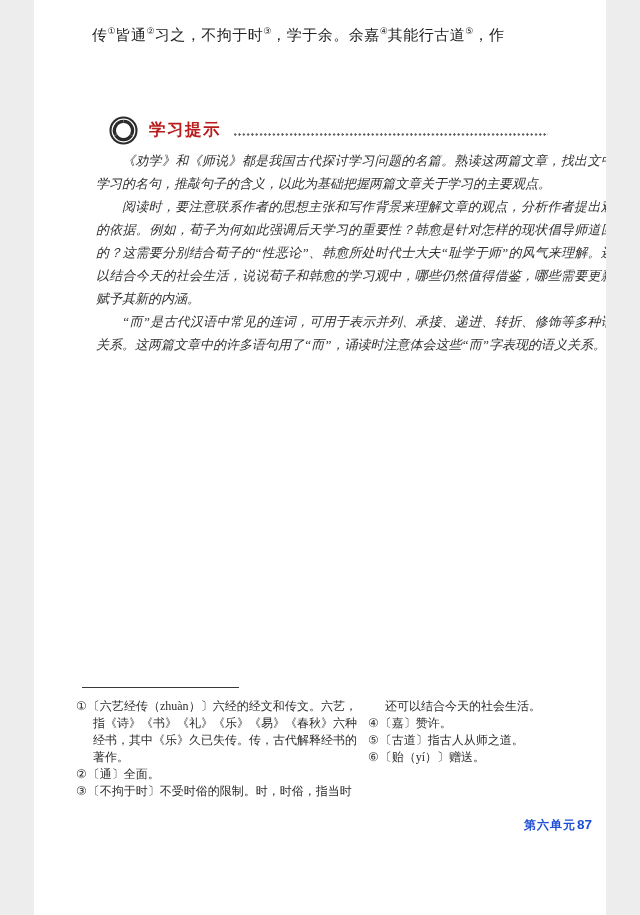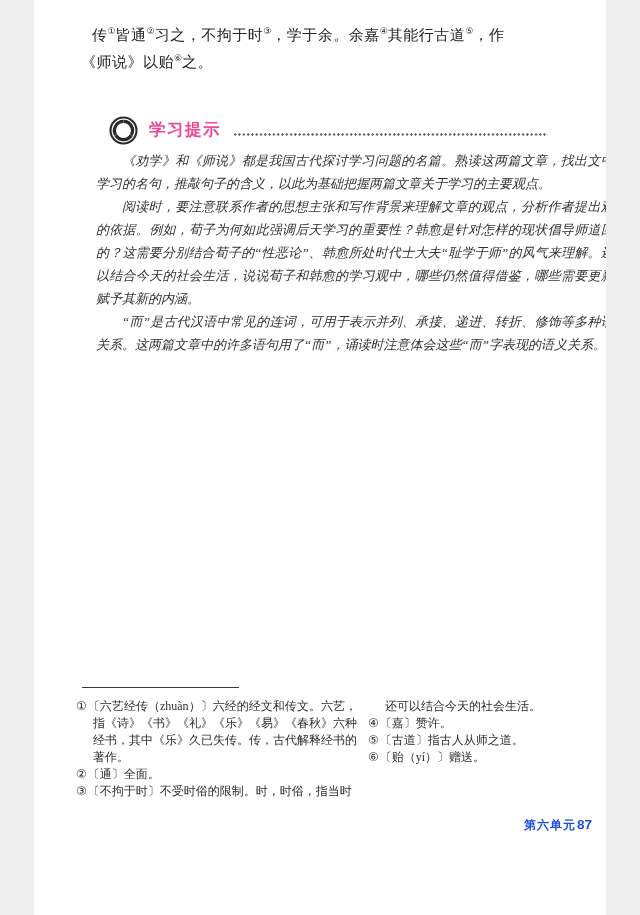--- a/index.html
+++ b/index.html
@@ -8,21 +8,21 @@
 
   
   .classical{position:absolute;left:58px;top:22px;font-size:15px;line-height:27px;color:#242424;letter-spacing:.5px;}
   .classical .rich-line + .rich-line{margin-left:-11px;}
   .classical sup{font-size:9px;line-height:0;vertical-align:6px;letter-spacing:0;}
 
   
   .tips-header{position:absolute;left:74px;top:113px;right:58px;height:34px;display:flex;align-items:center;}
   .tips-icon{width:31px;height:31px;flex:none;display:block;}
   .tips-title{font-family:"Liberation Sans",sans-serif;font-weight:bold;font-size:16.5px;
-              letter-spacing:1.5px;color:#ec4899;margin-left:10px;white-space:nowrap;}
+              letter-spacing:1.5px;color:#b91c1c;margin-left:10px;white-space:nowrap;}
   .dots{flex:1;height:3px;margin-left:13px;margin-top:8px;
         background-image:radial-gradient(circle at 1.2px 1.5px,#636363 1px,rgba(0,0,0,0) 1.35px);
         background-size:4.3px 3px;background-repeat:repeat-x;}
 
   
   .body-text{position:absolute;left:62px;top:149px;width:531px;font-size:13px;line-height:23px;
              text-align:justify;font-style:italic;color:#313131;}
   .body-text p{margin:0;text-indent:2em;}
 
   
@@ -52,21 +52,20 @@
   .speck2{position:absolute;left:609px;top:181px;width:9px;height:7px;
           background:radial-gradient(circle,#d9d9d9 30%,rgba(0,0,0,0) 75%);}
 </style>
 </head>
 <body>
 
 <div class="page">
 
   <div class="classical">
       <div class="rich-line"><span>传</span><sup>①</sup><span>皆通</span><sup>②</sup><span>习之，不拘于时</span><sup>③</sup><span>，学于余。余嘉</span><sup>④</sup><span>其能行古道</span><sup>⑤</sup><span>，作</span></div>
-      <div class="rich-line"><span>《师说》以贻</span><sup>⑥</sup><span>之。</span></div>
     </div>
 
   <div class="tips-header">
     <svg class="tips-icon" viewBox="0 0 32 32">
       <circle cx="16" cy="16" r="13.4" fill="#ffffff" stroke="#2b2b2b" stroke-width="2.2"></circle>
       <g fill="none" stroke="#2b2b2b" stroke-width="3.4">
         <path d="M16 6.6 A 9.4 9.4 0 0 1 24.1 20.6"></path>
         <path d="M16 6.6 A 9.4 9.4 0 0 1 24.1 20.6" transform="rotate(120 16 16)"></path>
         <path d="M16 6.6 A 9.4 9.4 0 0 1 24.1 20.6" transform="rotate(240 16 16)"></path>
       </g>

